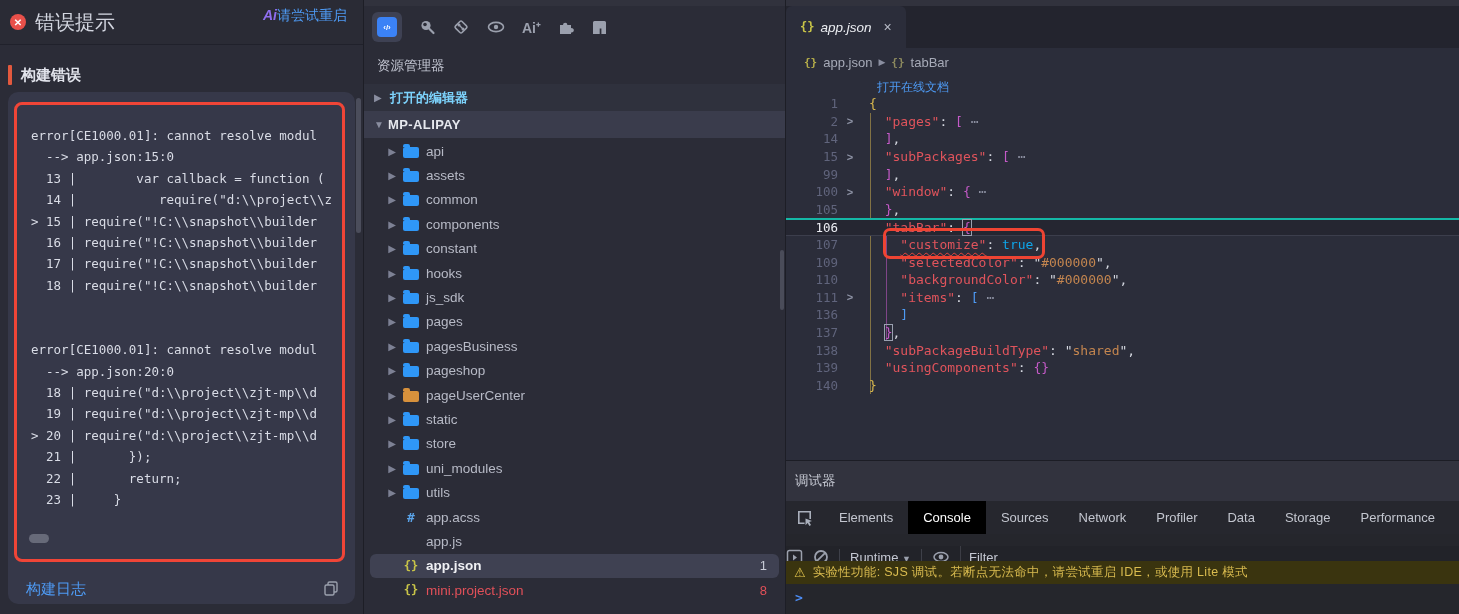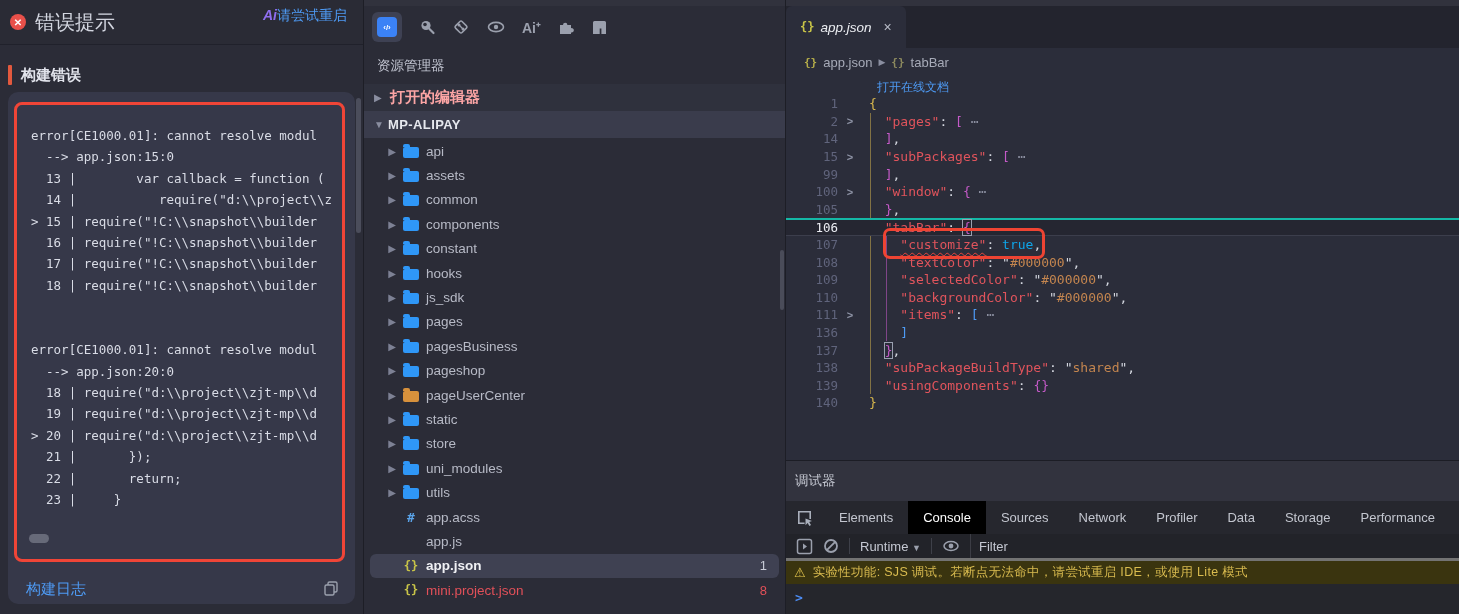--- a/index.html
+++ b/index.html
@@ -46,21 +46,21 @@
   .tb-wrap.active { background:#3e4153; }
   .doc-ic { width:20px; height:20px; background:#3b82f6; border-radius:4px; color:#fff;
     font-size:8px; font-weight:bold; display:flex; align-items:center; justify-content:center; }
   .gray-ic { color:#9ba0ad; display:flex; align-items:center; justify-content:center; cursor:pointer; }
   .gear-ic { position:absolute; right:-330px; top:2px; font-size:17px; color:#9ba0ad; cursor:pointer; }
   .mp-title { position:absolute; left:13px; top:57px; color:#c3c6d2; font-size:13.5px; }
   .mp-row { position:absolute; left:0; width:100%; height:27px; display:flex; align-items:center; cursor:pointer; }
   .mp-open-editors { top:84px; background:#2f313d; }
   .mp-project { top:111px; background:#3a3c4c; }
   .row-chev { color:#8a8ea0; font-size:10px; margin-left:10px; width:12px; }
-  .mp-open-editors .row-label { color:#fca5a5; font-size:15px; font-weight:bold; margin-left:4px; }
+  .mp-open-editors .row-label { color:#7dd3fc; font-size:13px; font-weight:bold; margin-left:4px; }
   .mp-project .row-label { color:#e6e8ee; font-size:13px; font-weight:bold; letter-spacing:.4px; margin-left:2px; }
   .tree { position:absolute; left:0; top:139px; width:100%; }
   .tree-row { position:relative; height:24.4px; display:flex; align-items:center; cursor:pointer;
     margin:0 6px; border-radius:6px; }
   .tree-row.selected { background:#3f4152; }
   .tree-chev { color:#7d8194; font-size:10px; width:16px; text-align:center; margin-left:14px; }
   .tree-icon { width:22px; display:flex; justify-content:center; align-items:center; }
   .folder-ic { width:16px; height:11px; background:#2f97f7; border-radius:2px; position:relative; margin-top:2px; }
   .folder-ic::before { content:""; position:absolute; top:-3px; left:0; width:7px; height:3px;
     background:inherit; border-radius:2px 2px 0 0; }
@@ -116,22 +116,22 @@
   .dbg-title-row { position:absolute; left:0; top:0; width:100%; height:40px; background:#32333e;
     display:flex; align-items:center; }
   .dbg-title { color:#c6c9d3; font-size:13.5px; margin-left:9px; }
   .dbg-tabs { position:absolute; left:0; top:40px; width:100%; height:33px; background:#26272e;
     display:flex; align-items:stretch; overflow:hidden; }
   .inspect-wrap { display:flex; align-items:center; padding:0 10px 0 10px; }
   .v-div { width:1px; height:16px; background:#3e4049; align-self:center; }
   .dtab { display:flex; align-items:center; padding:0 15px; color:#c3c6cf; font-size:13px;
     cursor:pointer; white-space:nowrap; }
   .dtab.active { background:#000; color:#fff; }
-  .dbg-toolbar { position:absolute; left:0; top:73px; width:100%; height:27px; background:#222329;
-    border-bottom:3px solid #737373; display:flex; align-items:center; gap:10px; padding-left:10px; }
+  .dbg-toolbar { position:absolute; left:0; top:85px; width:100%; height:27px; background:#222329;
+    border-bottom:5px solid #737373; display:flex; align-items:center; gap:10px; padding-left:0; }
   .runtime { color:#c5c8d2; font-size:13px; cursor:pointer; }
   .runtime .carat { font-size:9px; color:#9ba0ad; }
   .filter-wrap { flex:1; height:100%; border-left:1px solid #3c3d45; display:flex; align-items:center; }
   .filter-input { background:transparent; border:none; outline:none; color:#e2e4ea; font-size:13px;
     padding-left:8px; width:95%; }
   .filter-input::placeholder { color:#c5c8d2; opacity:1; }
   .dbg-warning { position:absolute; left:0; top:100px; width:100%; height:23px; background:#3a340f;
     display:flex; align-items:center; padding-left:8px; }
   .warn-ic { color:#e6c84e; font-size:13px; margin-right:7px; }
   .warn-text { color:#d9bb4f; font-size:12.5px; letter-spacing:.3px; }
@@ -434,25 +434,20 @@
           <span class="ln">106</span>
           <span class="fd"></span>
           <pre><span class="tk-pun">  </span><span class="tk-key">"tabBar"</span><span class="tk-pun">: </span><span class="tk-b2 tk-boxed">{</span></pre>
         </div>
         <div class="cl">
           <span class="ln">107</span>
           <span class="fd"></span>
           <pre><span class="tk-pun">    </span><span class="tk-key tk-sq">"customize"</span><span class="tk-pun">: </span><span class="tk-bool">true</span><span class="tk-pun">,</span></pre>
         </div>
         <div class="cl">
-          <span class="ln">108</span>
-          <span class="fd"></span>
-          <pre><span class="tk-pun">    </span><span class="tk-key">"textColor"</span><span class="tk-pun">: </span><span class="tk-q">"</span><span class="tk-str">#000000</span><span class="tk-q">"</span><span class="tk-pun">,</span></pre>
-        </div>
-        <div class="cl">
           <span class="ln">109</span>
           <span class="fd"></span>
           <pre><span class="tk-pun">    </span><span class="tk-key">"selectedColor"</span><span class="tk-pun">: </span><span class="tk-q">"</span><span class="tk-str">#000000</span><span class="tk-q">"</span><span class="tk-pun">,</span></pre>
         </div>
         <div class="cl">
           <span class="ln">110</span>
           <span class="fd"></span>
           <pre><span class="tk-pun">    </span><span class="tk-key">"backgroundColor"</span><span class="tk-pun">: </span><span class="tk-q">"</span><span class="tk-str">#000000</span><span class="tk-q">"</span><span class="tk-pun">,</span></pre>
         </div>
         <div class="cl">

